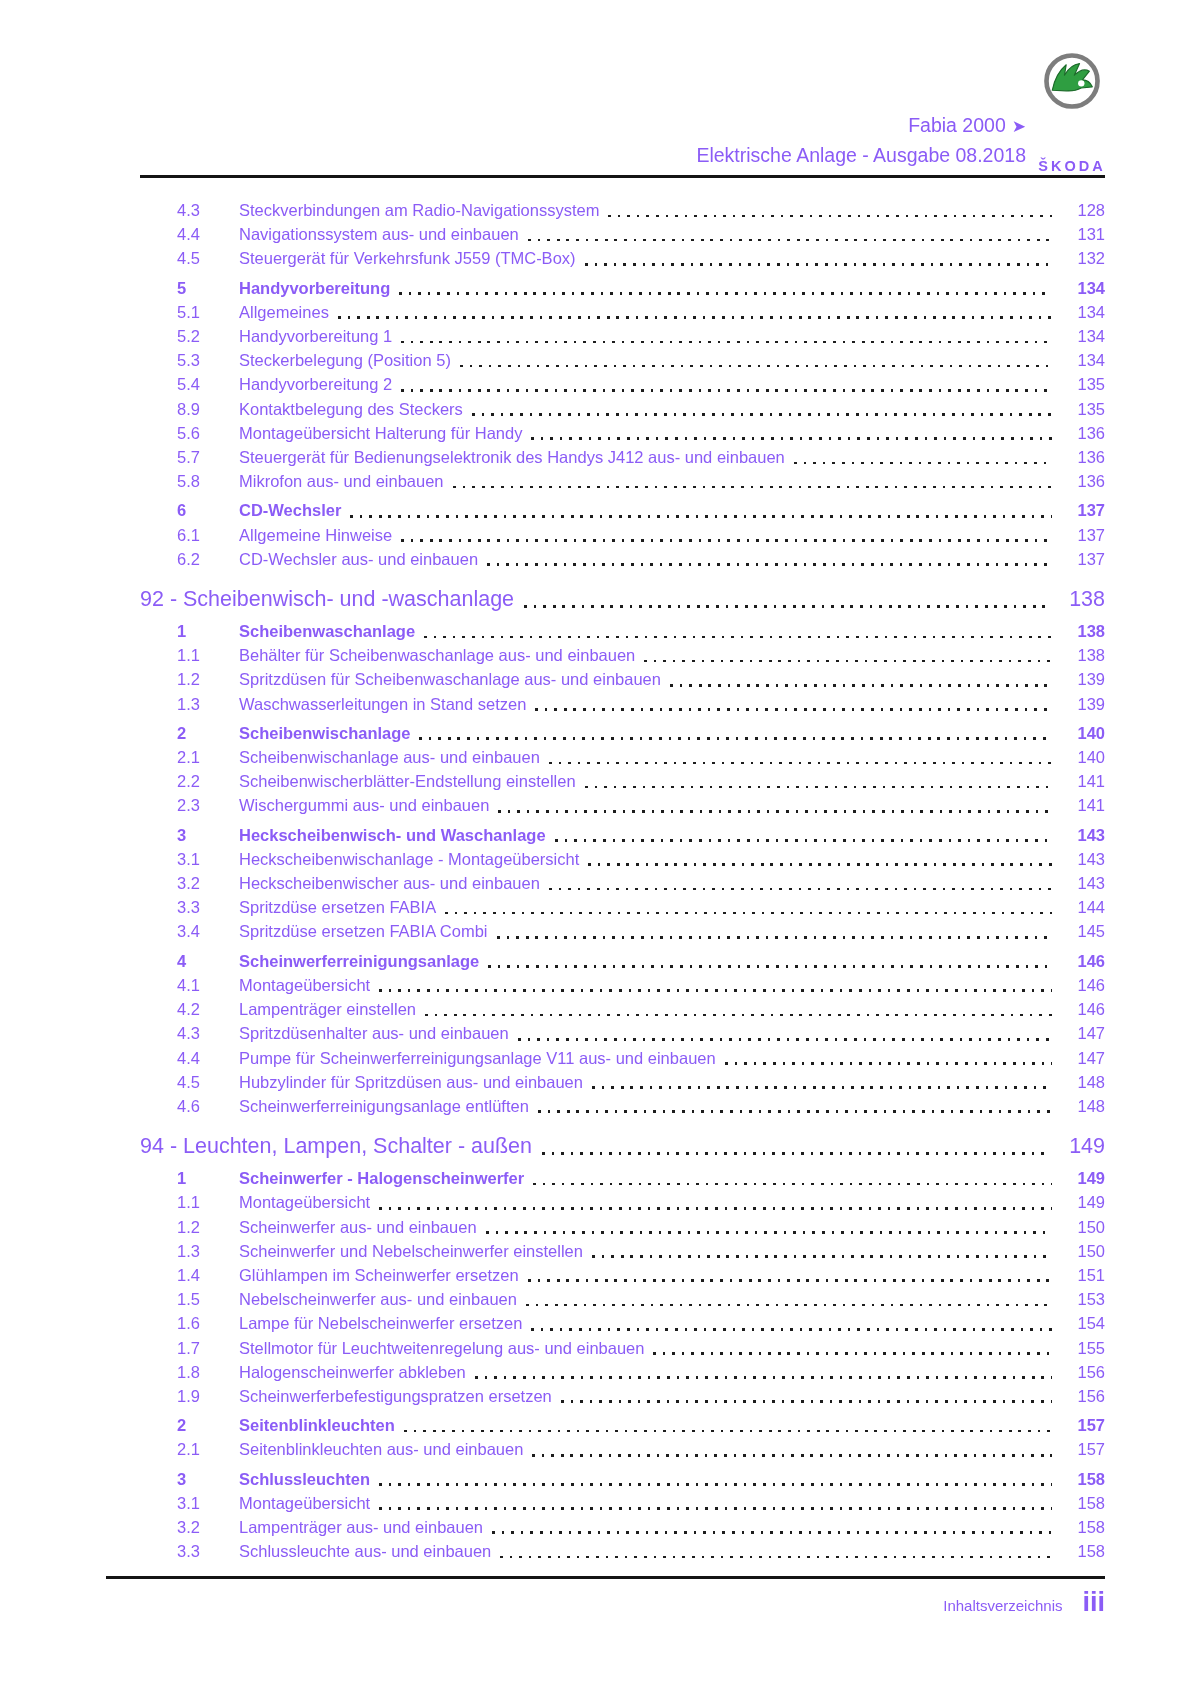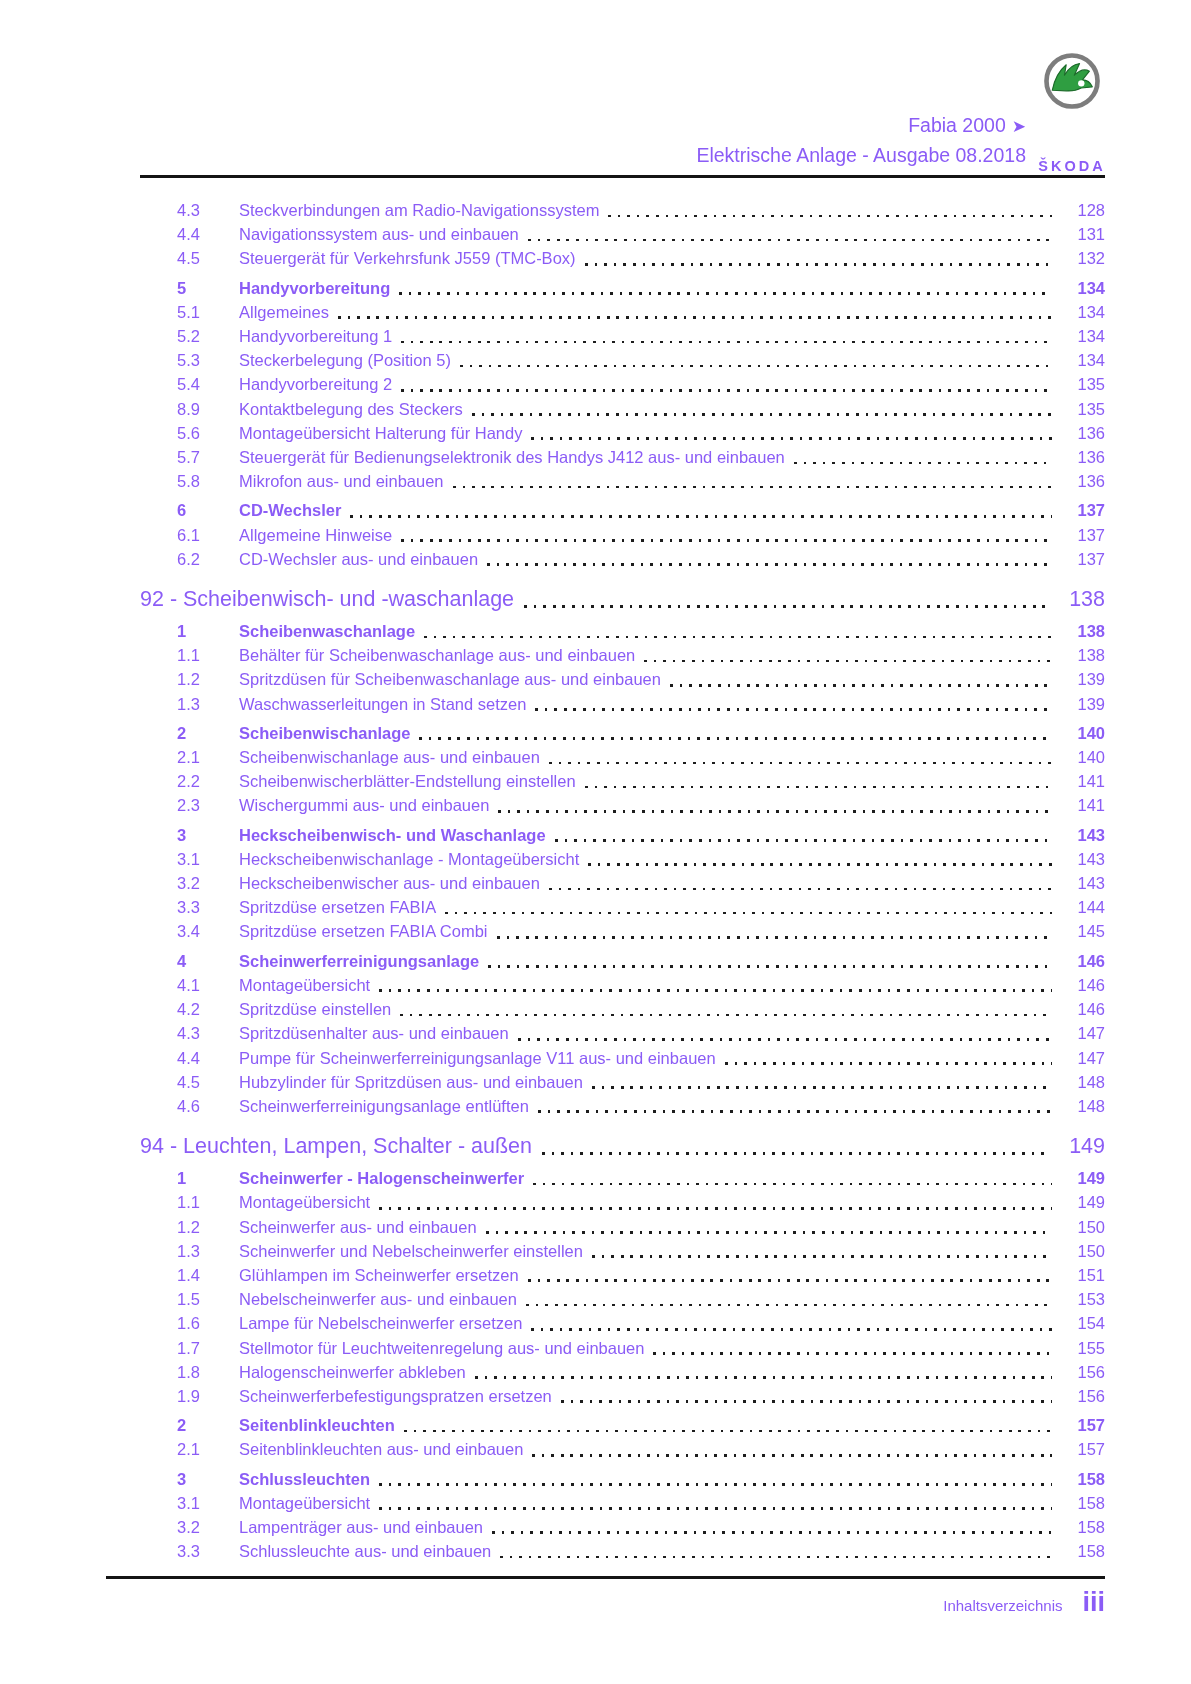--- a/index.html
+++ b/index.html
@@ -275,21 +275,21 @@
         <span class="entry-page">146</span>
       </div>
       <div class="entry-row">
         <span class="entry-num">4.1</span>
         <span class="entry-title">Montageübersicht</span>
         <span class="dot-leader"></span>
         <span class="entry-page">146</span>
       </div>
       <div class="entry-row">
         <span class="entry-num">4.2</span>
-        <span class="entry-title">Spritzdüse einstellen</span>
+        <span class="entry-title">Lampenträger einstellen</span>
         <span class="dot-leader"></span>
         <span class="entry-page">146</span>
       </div>
       <div class="entry-row">
         <span class="entry-num">4.3</span>
         <span class="entry-title">Spritzdüsenhalter aus- und einbauen</span>
         <span class="dot-leader"></span>
         <span class="entry-page">147</span>
       </div>
       <div class="entry-row">

